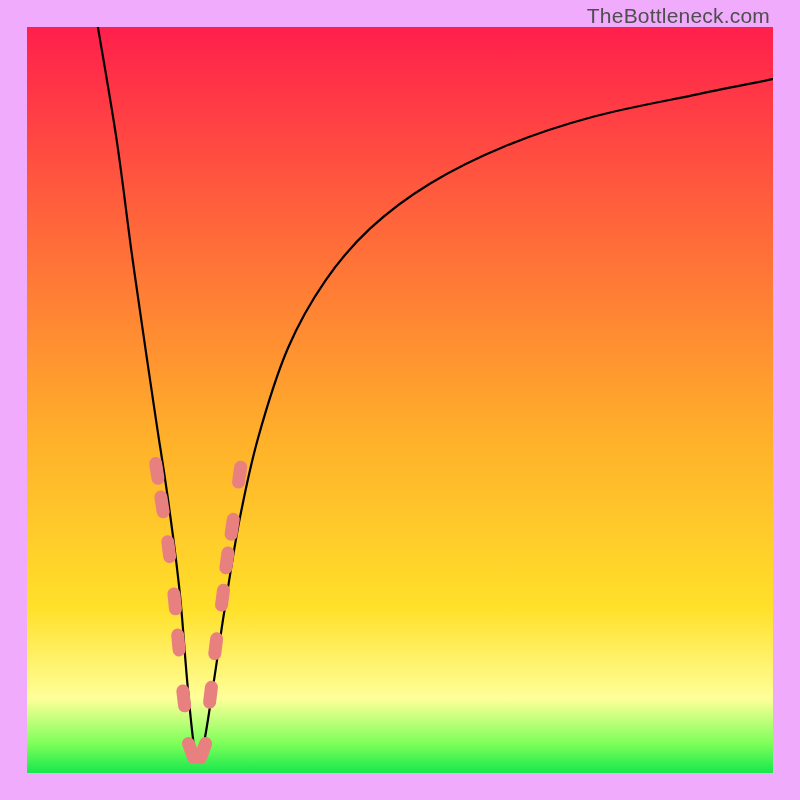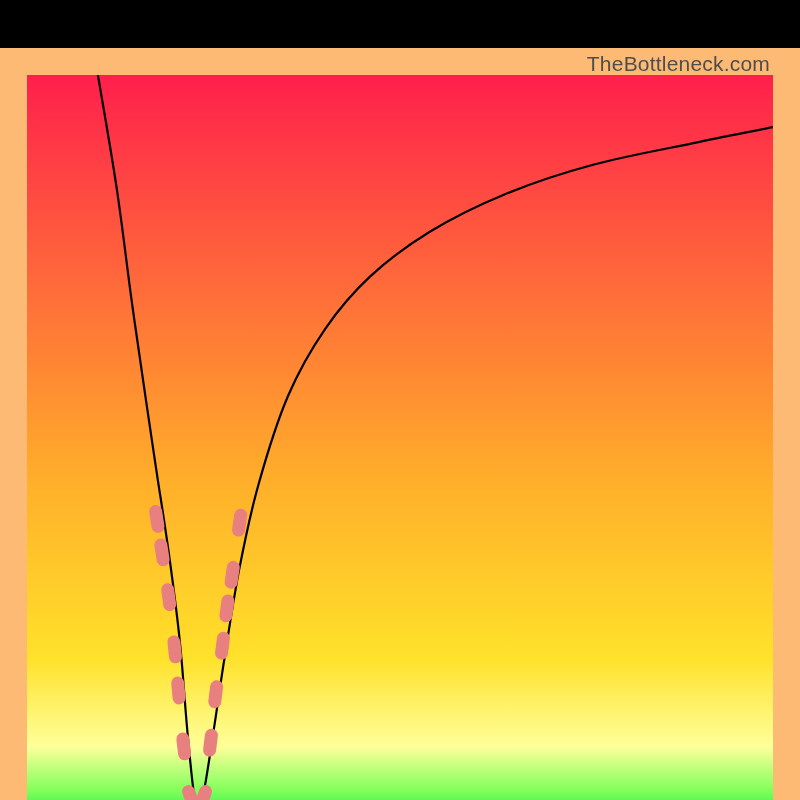--- a/index.html
+++ b/index.html
@@ -7,22 +7,21 @@
     padding: 0;
     width: 800px;
     height: 800px;
     overflow: hidden;
     background: #000;
     font-family: Arial, Helvetica, sans-serif;
   }
   .frame {
     position: absolute;
     inset: 0;
-    background: #fdba74;
-    margin-top: 48px;
+    background: #f0abfc;
   }
   .plot-area {
     position: absolute;
     left: 27px;
     top: 27px;
     width: 746px;
     height: 746px;
     overflow: hidden;
   }
   .gradient-bg {

